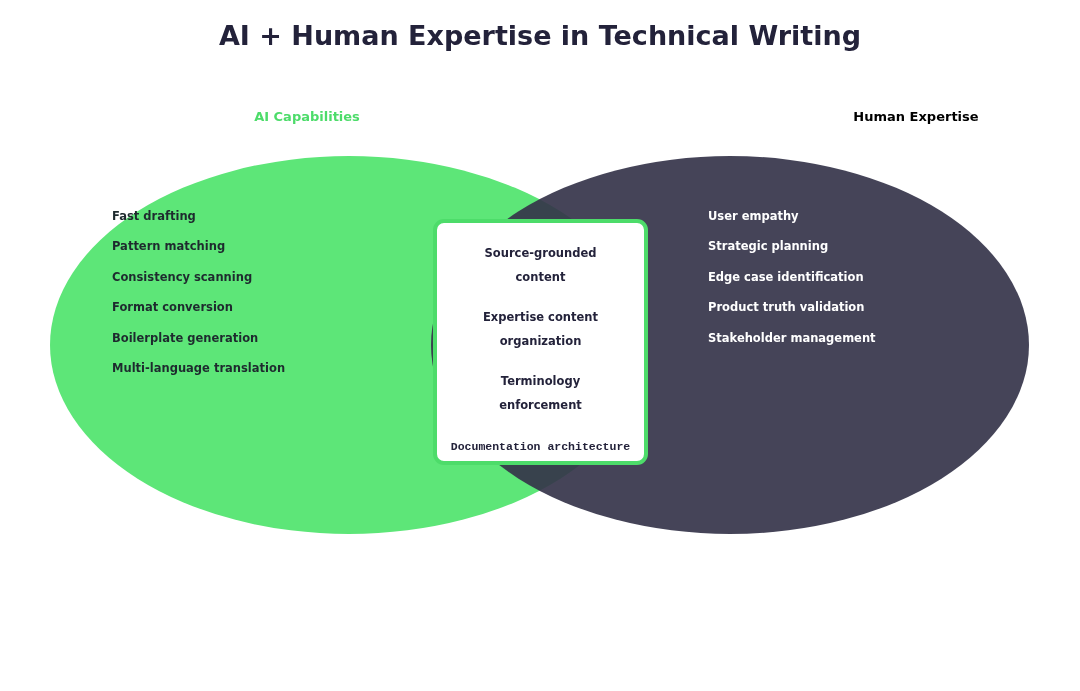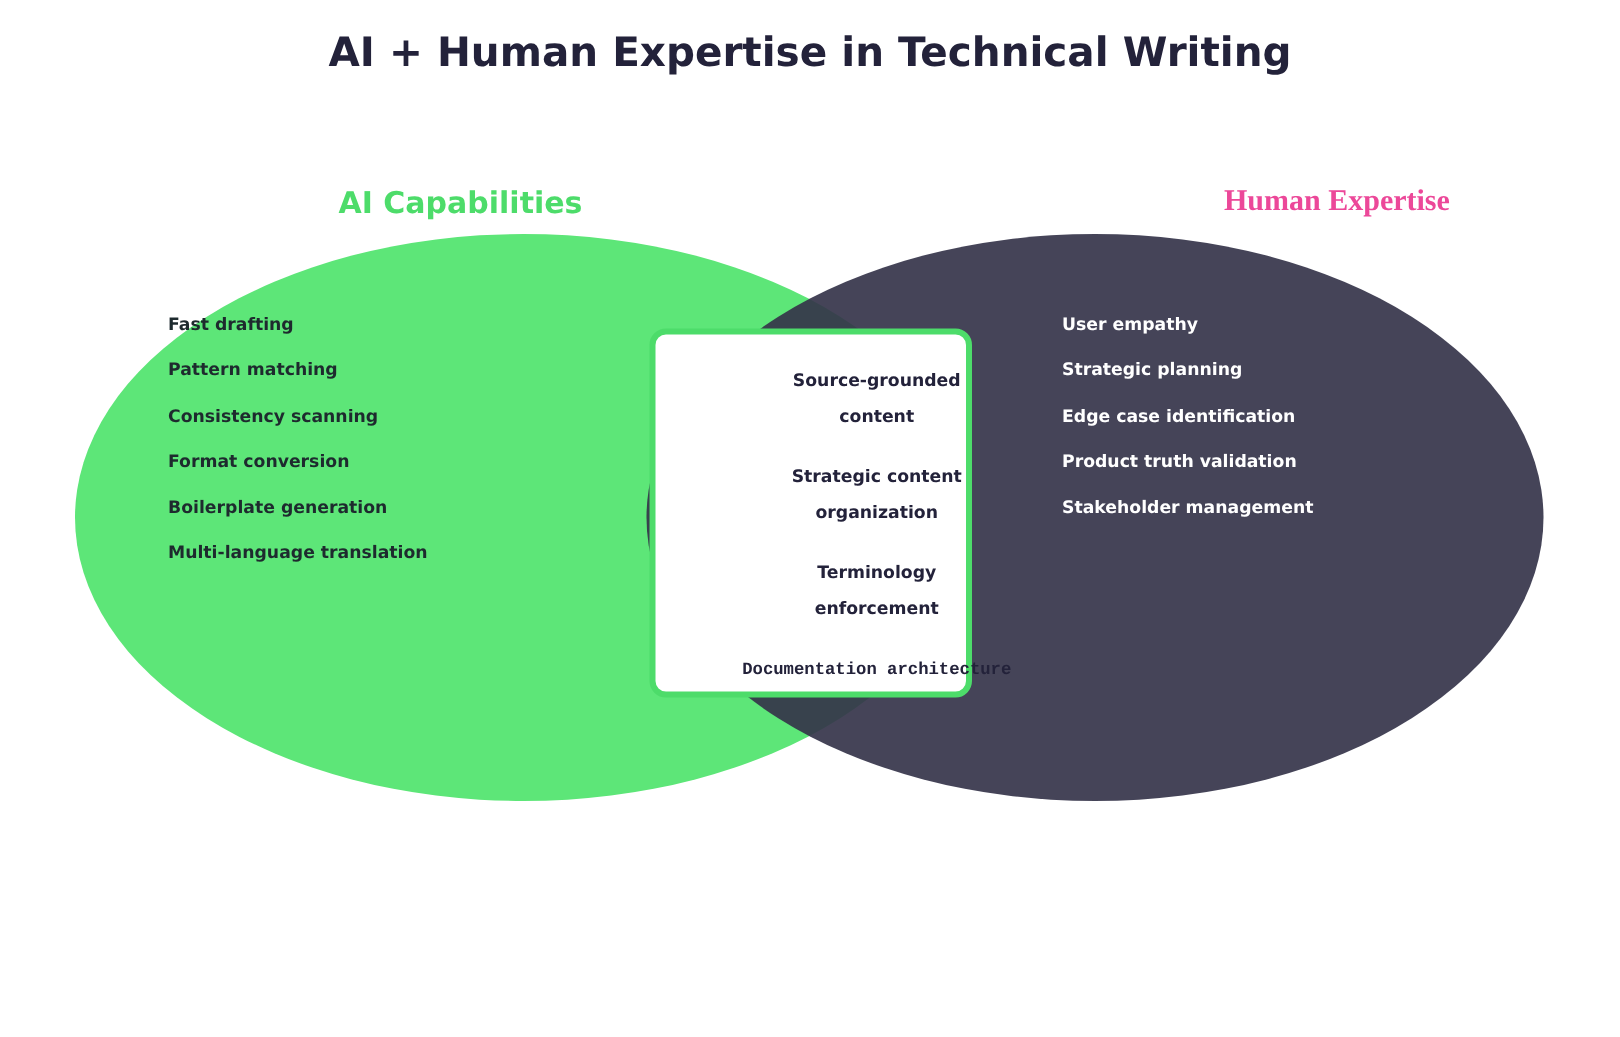--- a/index.html
+++ b/index.html
@@ -1,33 +1,33 @@
 <!DOCTYPE html>
 <html><head>
 <meta charset="utf-8">
 <style>
   html, body { margin:0; padding:0; }
   body { width:1080px; height:691px; background:#ffffff; position:relative; overflow:hidden;
          font-family:"DejaVu Sans", sans-serif; }
   .title { position:absolute; left:0; top:20px; width:1080px; text-align:center;
            font-size:27px; font-weight:bold; color:#23223a; }
-  .set-label { position:absolute; top:123px; font-size:20px; font-weight:bold; }
+  .set-label { position:absolute; top:109px; font-size:13px; font-weight:bold; }
   .label-ai { left:207px; width:200px; text-align:center; color:#4ddc6a; }
-  .label-human { left:816px; width:200px; color:#ec4899;font-family:Liberation Serif, serif; }
+  .label-human { left:816px; width:200px; text-align:center; color:#000000; }
   svg.venn { position:absolute; left:0; top:0; }
   .item-list { position:absolute; top:207px; width:260px; margin:0; padding:0; list-style:none; }
   .item-list li { height:30.4px; line-height:19px; font-size:11.5px; font-weight:bold; }
   .ai-list { left:112px; }
   .ai-list li { color:#1e2a2e; }
   .human-list { left:708px; }
   .human-list li { color:#ffffff; }
   .overlap-box { position:absolute; left:433px; top:219px; width:207px; height:238px;
                  background:#ffffff; border:4px solid #4ddc6a; border-radius:11px; }
   .overlap-item { position:absolute; left:0; width:207px; text-align:center;
-                  font-size:11.5px; font-weight:bold; color:#23223a; line-height:23.5px;padding-left:44px; }
+                  font-size:11.5px; font-weight:bold; color:#23223a; line-height:23.5px; }
 </style>
 </head>
 <body>
 
 <div class="title">AI + Human Expertise in Technical Writing</div>
 
 <div class="set-label label-ai">AI Capabilities</div>
 <div class="set-label label-human">Human Expertise</div>
 
 <svg class="venn" width="1080" height="691">
@@ -51,21 +51,21 @@
   <li>Product truth validation</li>
   <li>Stakeholder management</li>
 </ul>
 
 <div class="overlap-box">
   <div class="overlap-item" style="top:19px;">
     <div>Source-grounded</div>
     <div>content</div>
   </div>
   <div class="overlap-item" style="top:83px;">
-    <div>Strategic content</div>
+    <div>Expertise content</div>
     <div>organization</div>
   </div>
   <div class="overlap-item" style="top:147px;">
     <div>Terminology</div>
     <div>enforcement</div>
   </div>
   <div class="overlap-item" style="top:212px;font-family:Liberation Mono, monospace;">
     <div>Documentation architecture</div>
   </div>
 </div>

